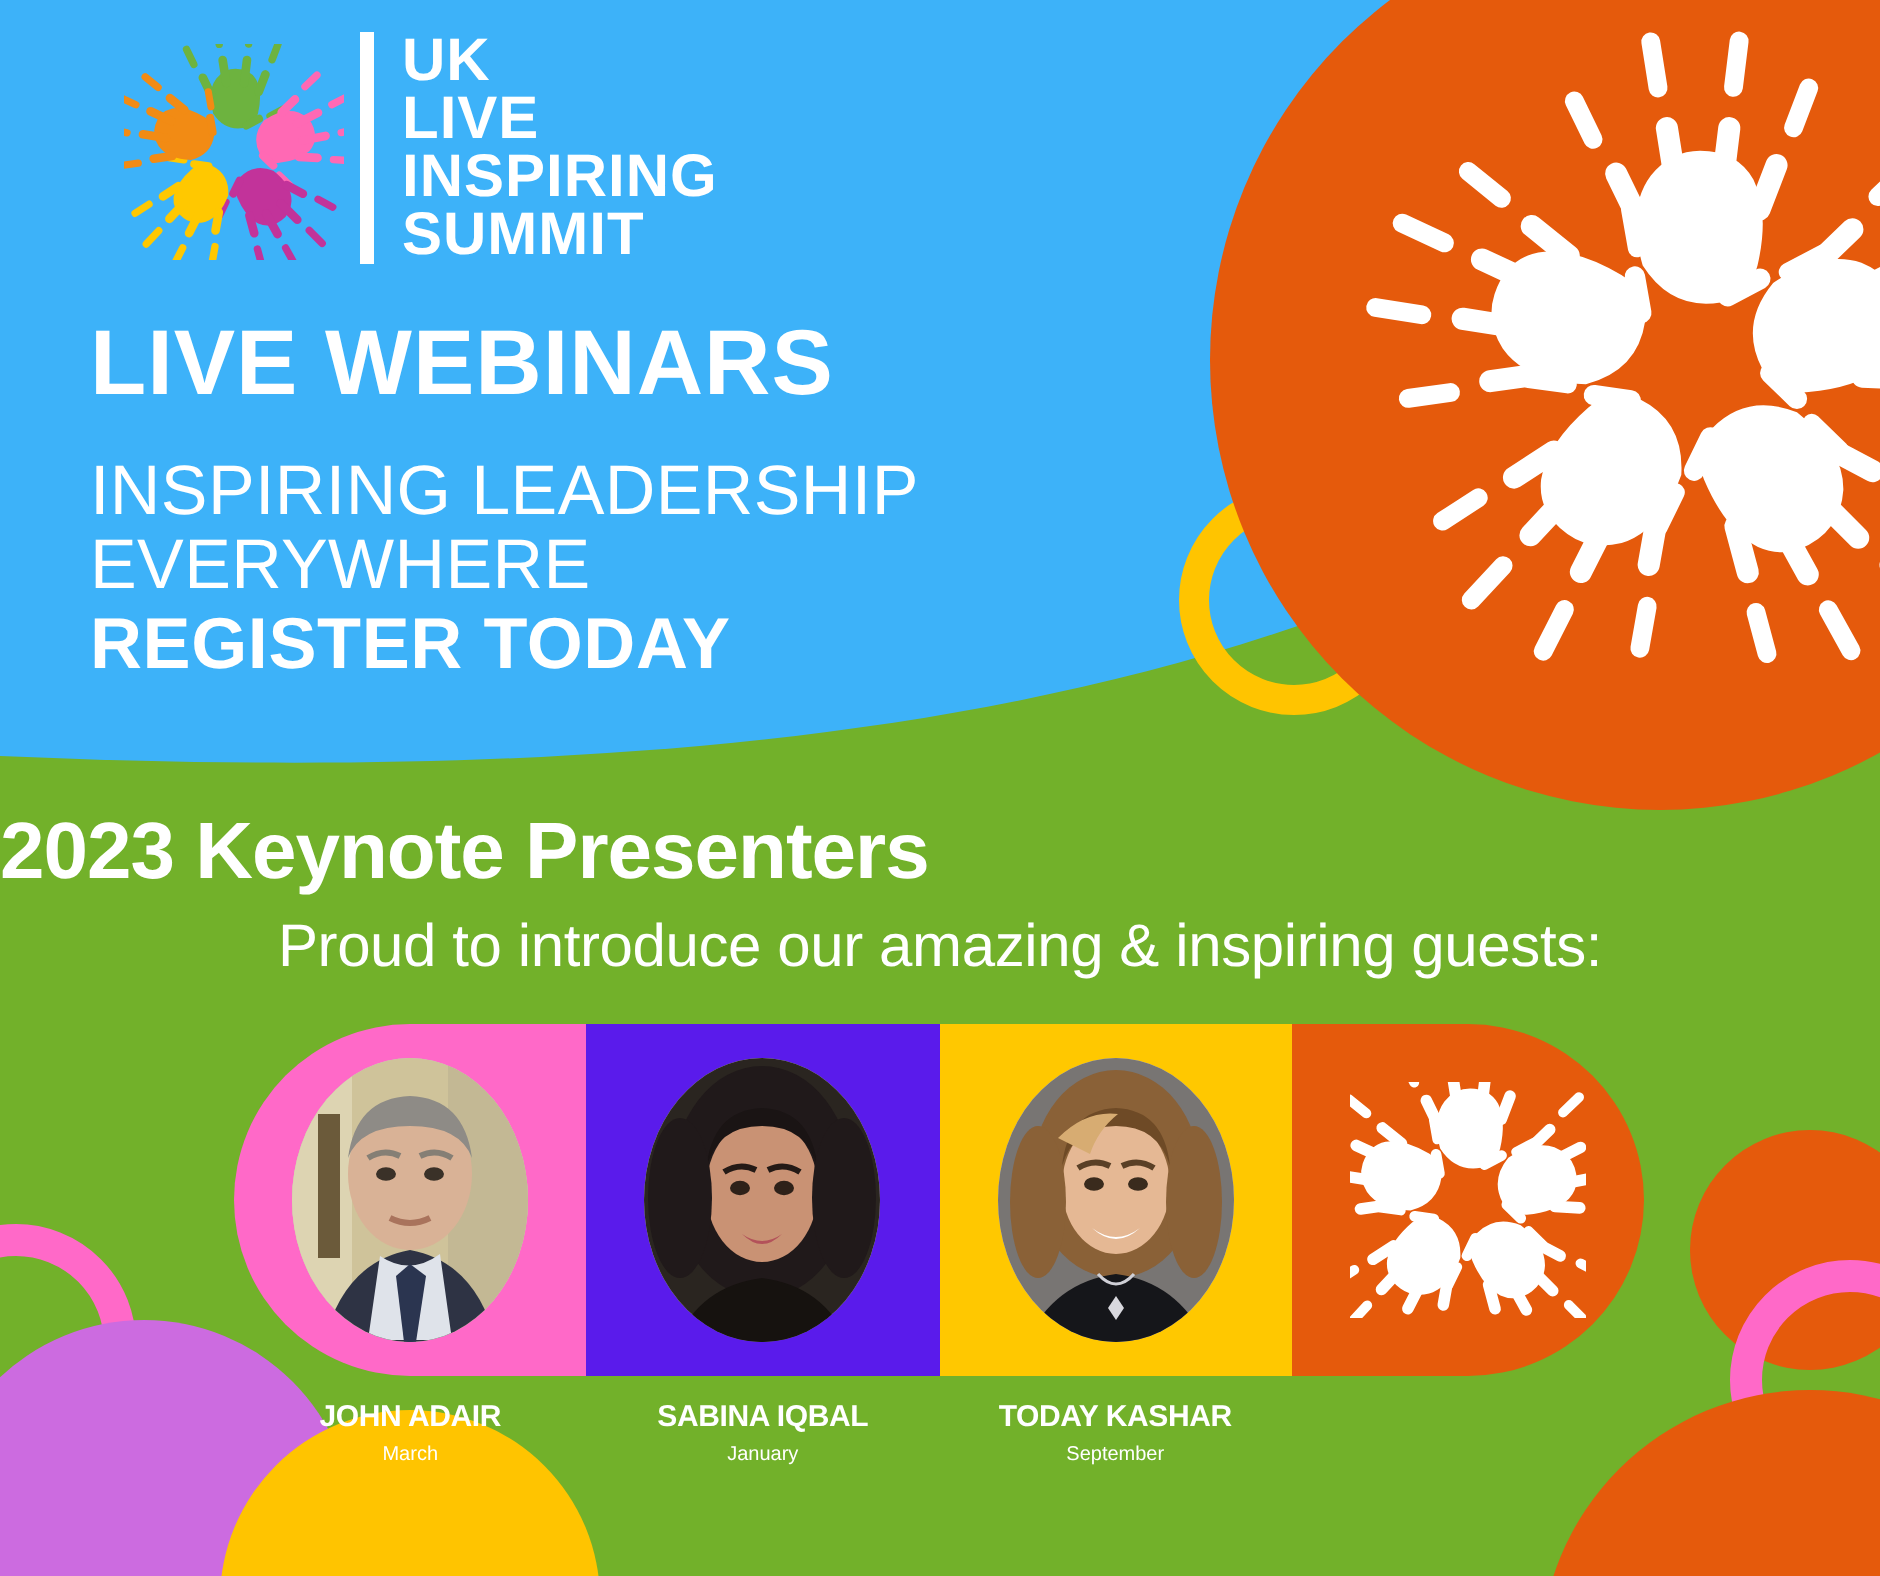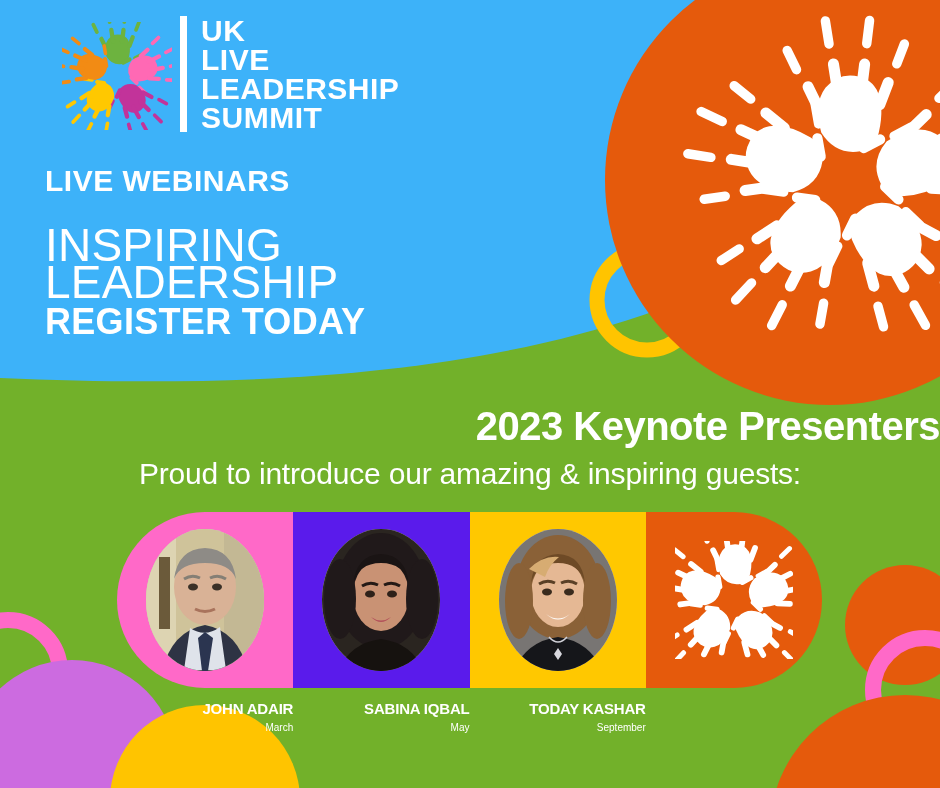--- a/index.html
+++ b/index.html
@@ -30,37 +30,37 @@
   #logo-text div {
     color:#fff;
     font-weight:bold;
     font-size:30px;
     line-height:29px;
     letter-spacing:0.5px;
   }
 
   #headline-block { position:absolute; left:45px; top:155px; width:520px; }
   #live-webinars {
-    color:#fff; font-size:30px; font-weight:bold;
+    color:#fff; font-size:46px; font-weight:bold;
     letter-spacing:0.5px; line-height:52px;
   }
   #inspiring {
-    color:#fff; font-size:46px; font-weight:400;
+    color:#fff; font-size:35px; font-weight:400;
     line-height:37px; margin-top:20px;
     letter-spacing:0.2px;
   }
   #register {
     color:#fff; font-size:36px; font-weight:bold;
     letter-spacing:0.3px;
   }
 
   
   #keynote-title {
     position:absolute; left:0; top:404px; width:940px;
-    text-align:right; color:#fff;
+    text-align:left; color:#fff;
     font-size:40px; font-weight:bold; letter-spacing:-0.5px;
   }
   #keynote-sub {
     position:absolute; left:0; top:457px; width:940px;
     text-align:center; color:#fff;
     font-size:30px; font-weight:400; letter-spacing:-0.2px;
   }
 
   
   #strip {
@@ -83,21 +83,21 @@
     background:#ccc;
   }
   .portrait .ph { position:absolute; inset:0; }
 
   
   #captions {
     position:absolute; left:117px; top:700px;
     width:705px; height:46px;
     display:flex;
   }
-  .cap { flex:1 1 0; text-align:right; color:#fff; }
+  .cap { flex:1 1 0; text-align:center; color:#fff; }
   .cap .nm {
     font-size:15px; font-weight:bold; letter-spacing:-0.2px;
     line-height:18px;
   }
   .cap .dt {
     font-size:10px; font-weight:400; line-height:19px;
   }
 </style>
 </head>
 <body>
@@ -172,29 +172,30 @@
             <use href="#handGlyph" transform="rotate(216) translate(0,-30)"></use>
           </g>
         <g fill="#F28B14">
             <use href="#handGlyph" transform="rotate(288) translate(0,-30)"></use>
           </g>
       </g>
     </svg>
     <div id="logo-text">
       <div>UK</div>
       <div>LIVE</div>
-      <div>LEADERSHIP</div>
+      <div>INSPIRING</div>
       <div>SUMMIT</div>
     </div>
   </div>
 
   <div id="headline-block">
     <div id="live-webinars">LIVE WEBINARS</div>
     <div id="inspiring">
       <div>INSPIRING LEADERSHIP</div>
+      <div>EVERYWHERE</div>
     </div>
     <div id="register">REGISTER TODAY</div>
   </div>
 
   <div id="keynote-title">2023 Keynote Presenters</div>
   <div id="keynote-sub">Proud to introduce our amazing &amp; inspiring guests:</div>
 
   <div id="strip">
 
     <div class="panel" style="background:#FF69C8">
@@ -269,21 +270,21 @@
 
   </div>
 
   <div id="captions">
     <div class="cap">
       <div class="nm">JOHN ADAIR</div>
       <div class="dt">March</div>
     </div>
     <div class="cap">
       <div class="nm">SABINA IQBAL</div>
-      <div class="dt">May</div>
+      <div class="dt">January</div>
     </div>
     <div class="cap">
       <div class="nm">TODAY KASHAR</div>
       <div class="dt">September</div>
     </div>
     <div class="cap">
     </div>
   </div>
 
 </div>

